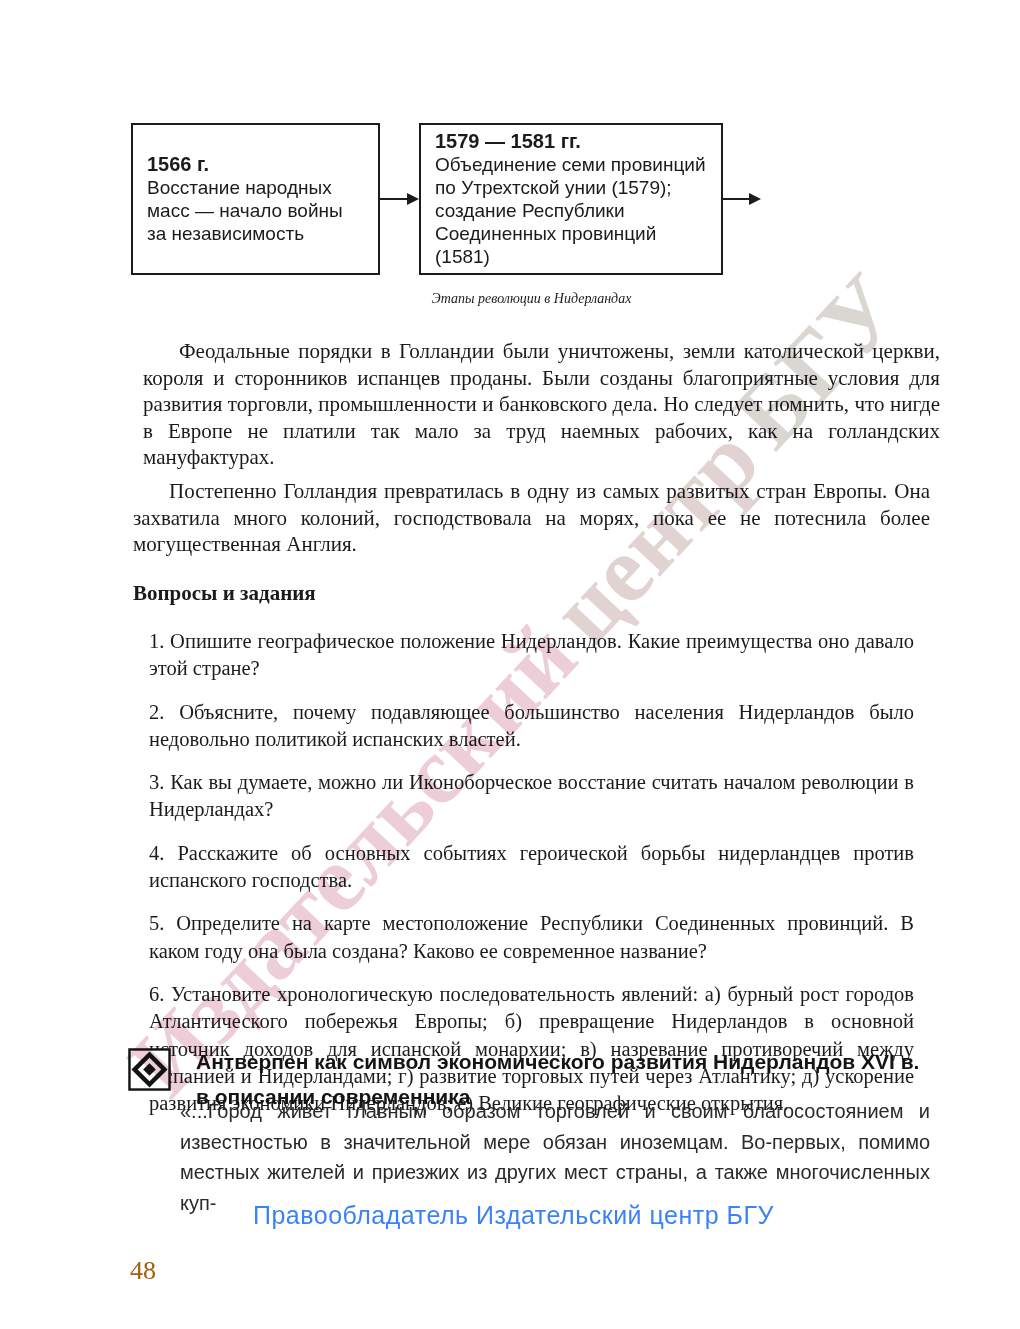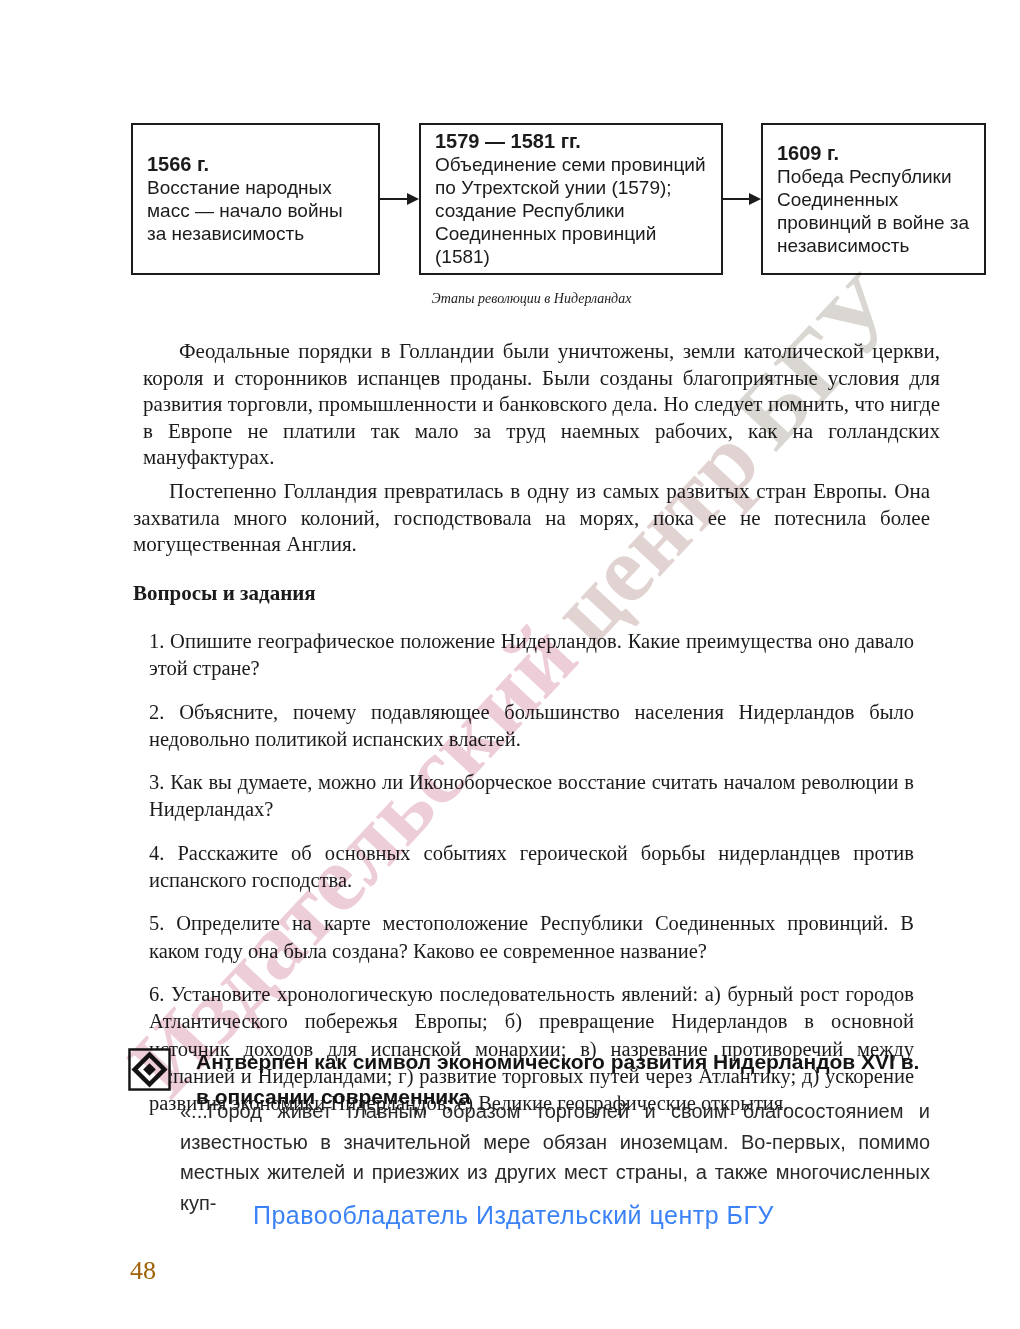--- a/index.html
+++ b/index.html
@@ -123,24 +123,20 @@
         <span class="fc-head"></span>
     </div>
     <div class="fc-box b2">
       <div class="fc-year">1579 — 1581 гг.</div>
       <div class="fc-text">Объединение семи провинций по Утрехтской унии (1579); создание Республики Соединенных провинций (1581)</div>
     </div>
     <div class="fc-arrow a2">
       <span class="fc-shaft"></span>
         <span class="fc-head"></span>
     </div>
-    <div class="fc-box b3">
-      <div class="fc-year">1609 г.</div>
-      <div class="fc-text">Победа Республики Соединенных провинций в войне за независимость</div>
-    </div>
   </div>
 
   <div class="fc-caption">Этапы революции в Нидерландах</div>
 
   <p class="body-par p1">Феодальные порядки в Голландии были уничтожены, земли католической церкви, короля и сторонников испанцев проданы. Были созданы благоприятные условия для развития торговли, промышленности и банковского дела. Но следует помнить, что нигде в Европе не платили так мало за труд наемных рабочих, как на голландских мануфактурах.</p>
   <p class="body-par p2">Постепенно Голландия превратилась в одну из самых развитых стран Европы. Она захватила много колоний, господствовала на морях, пока ее не потеснила более могущественная Англия.</p>
 
   <h3 class="q-heading">Вопросы и задания</h3>
   <div class="questions">
     <p class="question">1. Опишите географическое положение Нидерландов. Какие преимущества оно давало этой стране?</p>

